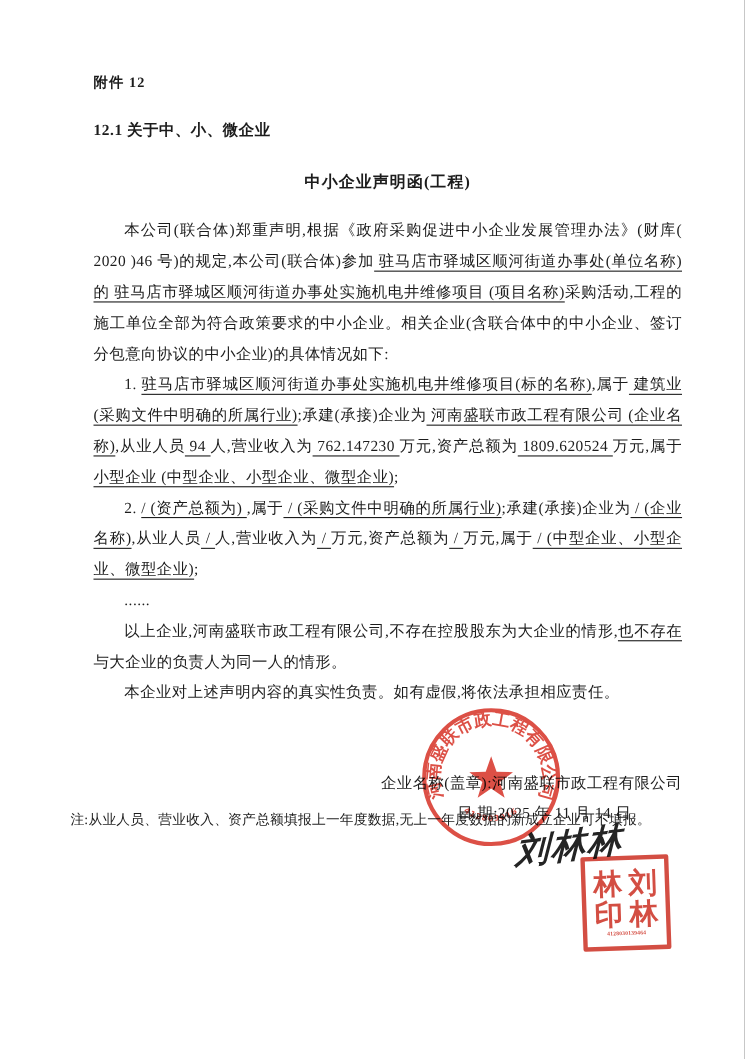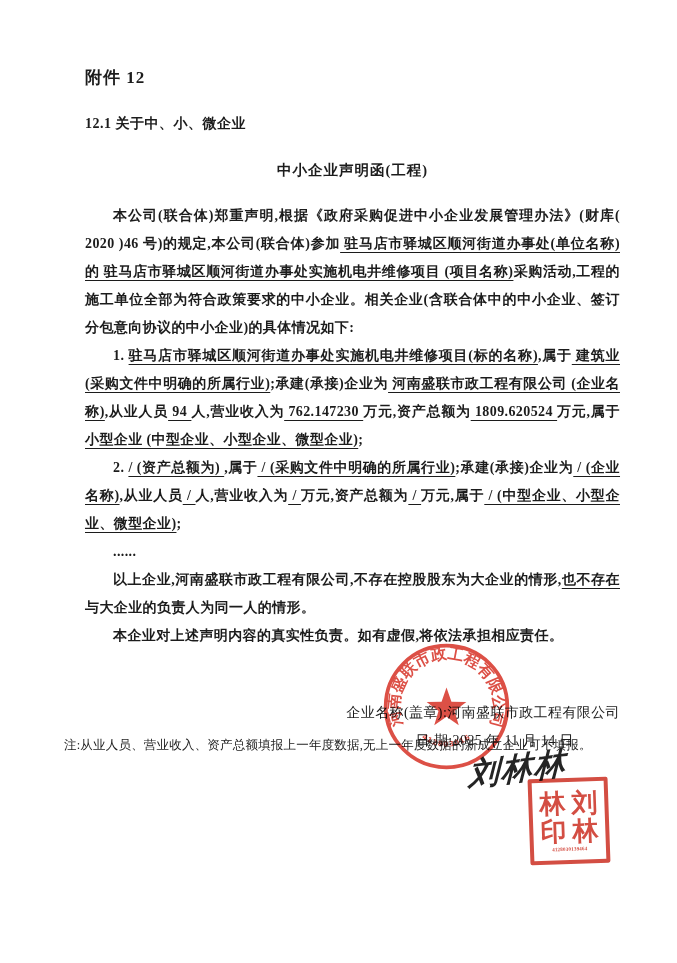--- a/index.html
+++ b/index.html
@@ -10,36 +10,36 @@
     background:#ffffff;
     font-family:"Liberation Serif","DejaVu Serif",serif;
     color:#1c1c1c;
     overflow:hidden;
   }
   .content{
     position:absolute;left:85px;top:0;width:535px;
   }
   .doc-title{
     margin-top:66px;
-    font-size:17px;font-weight:bold;letter-spacing:1px;
+    font-size:13px;font-weight:bold;letter-spacing:1px;
   }
   .section-heading{
     margin-top:26px;
     font-size:14px;font-weight:bold;letter-spacing:0.5px;
   }
   .center-title{
     margin-top:28px;
     font-size:14.5px;font-weight:bold;text-align:center;letter-spacing:1px;
   }
   .body-text{
     margin-top:22px;
     font-size:14px;line-height:28px;
     text-align:justify;letter-spacing:0.4px;
   }
-  .body-text p{margin:0;text-indent:2em;font-weight:bold;}
+  .body-text p{margin:0;text-indent:2em;}
   .u{text-decoration:underline;text-underline-offset:4px;}
   .sign-block{
     position:absolute;left:85px;top:668px;width:535px;
     font-size:14px;letter-spacing:0.4px;margin-top:31px;
   }
   .sign-line{text-align:right;line-height:28px;}
   .date-line{text-align:right;line-height:28px;padding-right:46px;}
   .note-line{
     position:absolute;left:64px;top:735px;width:580px;
     font-size:12.5px;letter-spacing:0.2px;line-height:20px;

